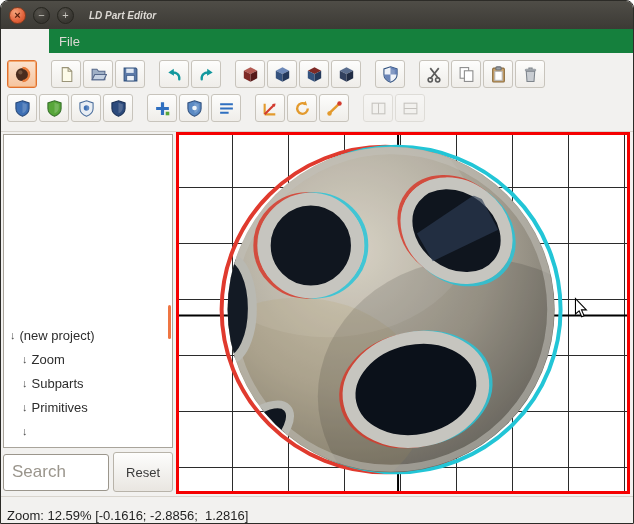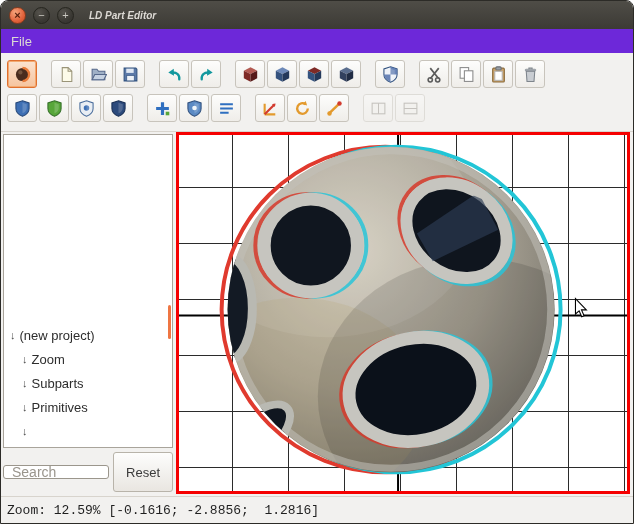--- a/index.html
+++ b/index.html
@@ -5,49 +5,49 @@
   html,body{margin:0;padding:0;background:#ffffff;}
   body{width:634px;height:524px;font-family:"Liberation Sans",sans-serif;}
   .window{width:634px;height:524px;display:flex;flex-direction:column;border-radius:8px 8px 0 0;overflow:hidden;background:#f2f1ef;border:1px solid #2c2b27;box-sizing:border-box;}
   
   .titlebar{height:28px;flex:0 0 28px;background:linear-gradient(#4f4d47,#3c3a35);display:flex;align-items:center;padding:0 8px;gap:7px;}
   .winbtn{width:17px;height:17px;border-radius:50%;display:flex;align-items:center;justify-content:center;font-size:11px;line-height:1;cursor:default;box-sizing:border-box;}
   .winbtn.close{background:radial-gradient(circle at 35% 30%,#f6a57c,#e1623b 60%,#c94a22);border:1px solid #873c1e;color:#551f0d;font-weight:bold;}
   .winbtn.other{background:radial-gradient(circle at 35% 30%,#55524c,#393732 65%);border:1px solid #26251f;color:#c9c6c0;}
   .title{color:#dcd9d4;font-weight:bold;font-size:10px;margin-left:8px;font-style:italic;}
   
-  .menubar{height:24px;flex:0 0 24px;background:#6d28d9;display:flex;align-items:center;}
+  .menubar{height:24px;flex:0 0 24px;background:#15803d;display:flex;align-items:center;margin-left:48px;}
   .menu-item{color:#dcd9d4;font-size:13px;padding:3px 10px;}
   
   .toolbars{background:#f2f1ef;padding:4px 4px 6px;border-bottom:1px solid #d8d4cd;}
   .tb-row{display:flex;align-items:center;gap:14px;padding:3px 2px;}
   .tb-group{display:flex;gap:2px;}
   .tb-btn{width:30px;height:28px;border:1px solid #c8c4bc;border-radius:3px;background:linear-gradient(#fdfdfc,#efede9);display:flex;align-items:center;justify-content:center;padding:0;}
   .tb-btn .ic{display:flex;}
   .tb-btn svg{width:17px;height:17px;}
   .tb-btn.active{border-color:#e0702f;background:linear-gradient(#fbe3d0,#f6c49e);box-shadow:inset 0 0 0 1px #f3a96f;}
   .tb-btn.disabled{opacity:.45;}
   
   .main{flex:1;display:flex;min-height:0;}
   .sidebar{width:174px;flex:0 0 174px;display:flex;flex-direction:column;padding:2px;box-sizing:border-box;background:#f2f1ef;}
   .tree-panel{flex:1;background:#fff;border:1px solid #a9a49b;position:relative;display:flex;flex-direction:column;justify-content:flex-end;padding:2px 0 4px;overflow:hidden;}
   .tree-item{display:flex;align-items:center;height:24px;font-size:13px;color:#2d2d2d;}
   .tree-item .arrow{color:#4a4a4a;font-size:11px;margin-right:4px;}
   .scroll-thumb{position:absolute;right:1px;top:170px;width:3px;height:34px;background:#ef7643;border-radius:2px;}
   .search-row{display:flex;gap:4px;padding:4px 0 2px;align-items:center;}
-  .search-input{flex:1;min-width:0;height:14px;border:1px solid #9b968c;border-radius:3px;padding:0 8px;font-size:14px;color:#333;box-sizing:border-box;background:#fff;font-family:"Liberation Sans",sans-serif;}
+  .search-input{flex:1;min-width:0;height:37px;border:1px solid #9b968c;border-radius:3px;padding:0 8px;font-size:17px;color:#333;box-sizing:border-box;background:#fff;font-family:"Liberation Sans",sans-serif;}
   .search-input::placeholder{color:#9a958c;}
   .reset-btn{height:40px;padding:0 12px;border:1px solid #b8b3a9;border-radius:3px;background:linear-gradient(#fdfdfc,#e9e6e1);font-size:13px;color:#3a3a3a;font-family:"Liberation Sans",sans-serif;}
   
   .viewport{flex:1;margin:0 3px 2px 1px;border:3px solid #f50000;position:relative;overflow:hidden;background-color:#fff;
     background-image:linear-gradient(to right,#2b2b2b 1px,transparent 1px),linear-gradient(to bottom,#2b2b2b 1px,transparent 1px);
     background-size:56px 56px;background-position:53px 52px;}
   .model-svg{position:absolute;inset:0;width:100%;height:100%;}
   
-  .statusbar{height:26px;flex:0 0 26px;background:#f2f1ef;border-top:1px solid #d8d4cd;display:flex;align-items:center;padding:0 6px;font-size:13px;color:#1f1f1f;white-space:pre;font-family:Liberation Mono, monospace;}
+  .statusbar{height:26px;flex:0 0 26px;background:#f2f1ef;border-top:1px solid #d8d4cd;display:flex;align-items:flex-end;padding:0 6px;font-size:13px;color:#1f1f1f;white-space:pre;}
 </style>
 </head>
 <body>
 
 <div class="window">
 
   <div class="titlebar">
     <span class="winbtn close">×</span>
     <span class="winbtn other">−</span>
     <span class="winbtn other">+</span>

